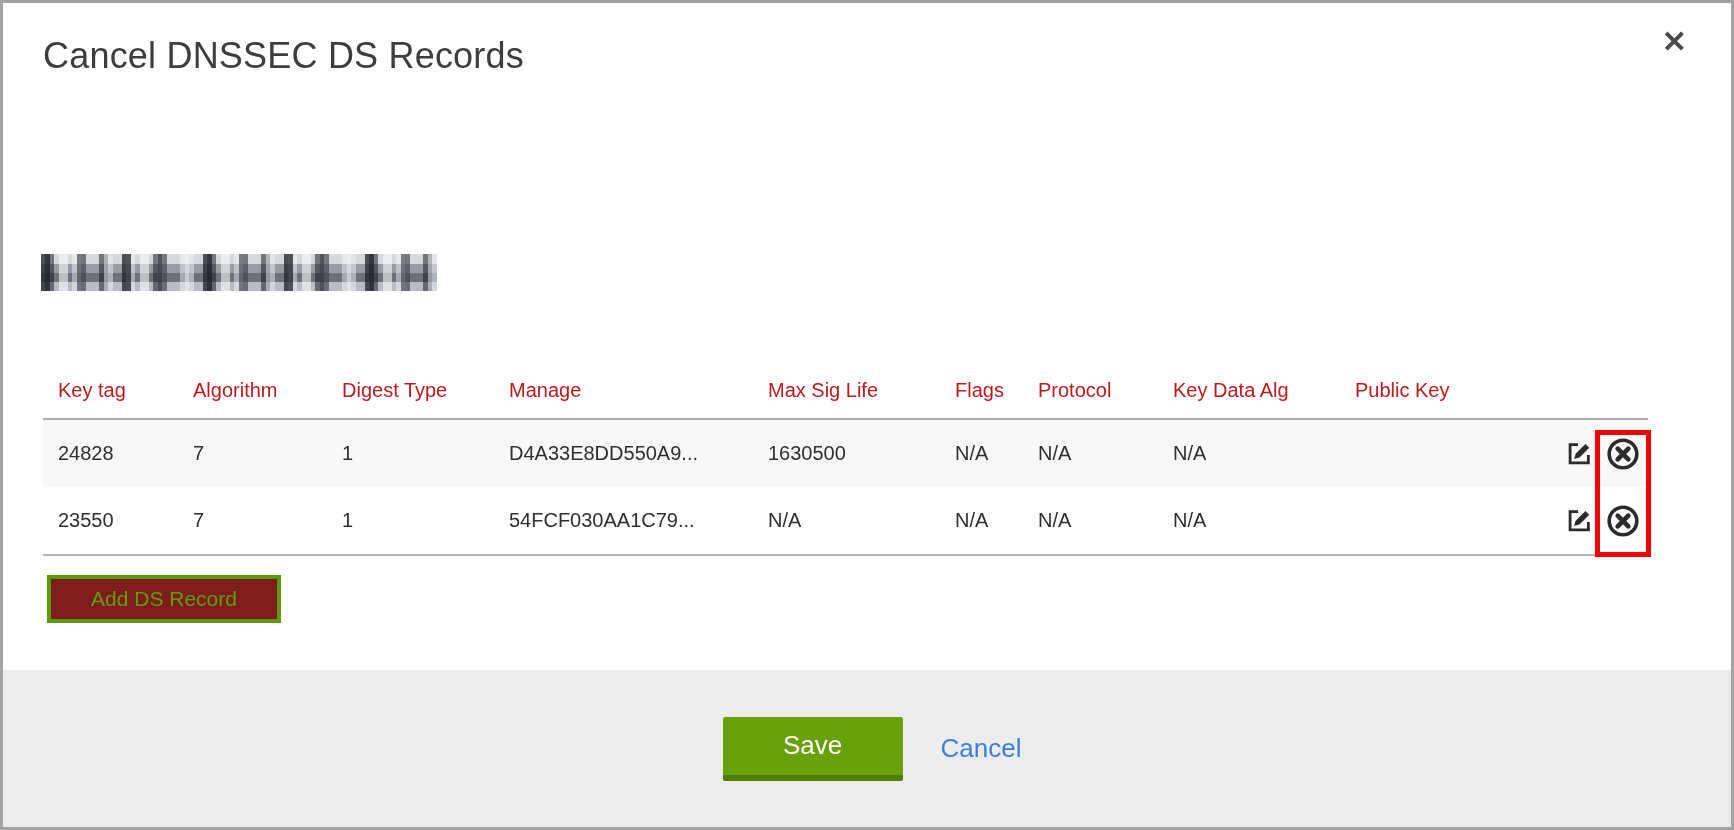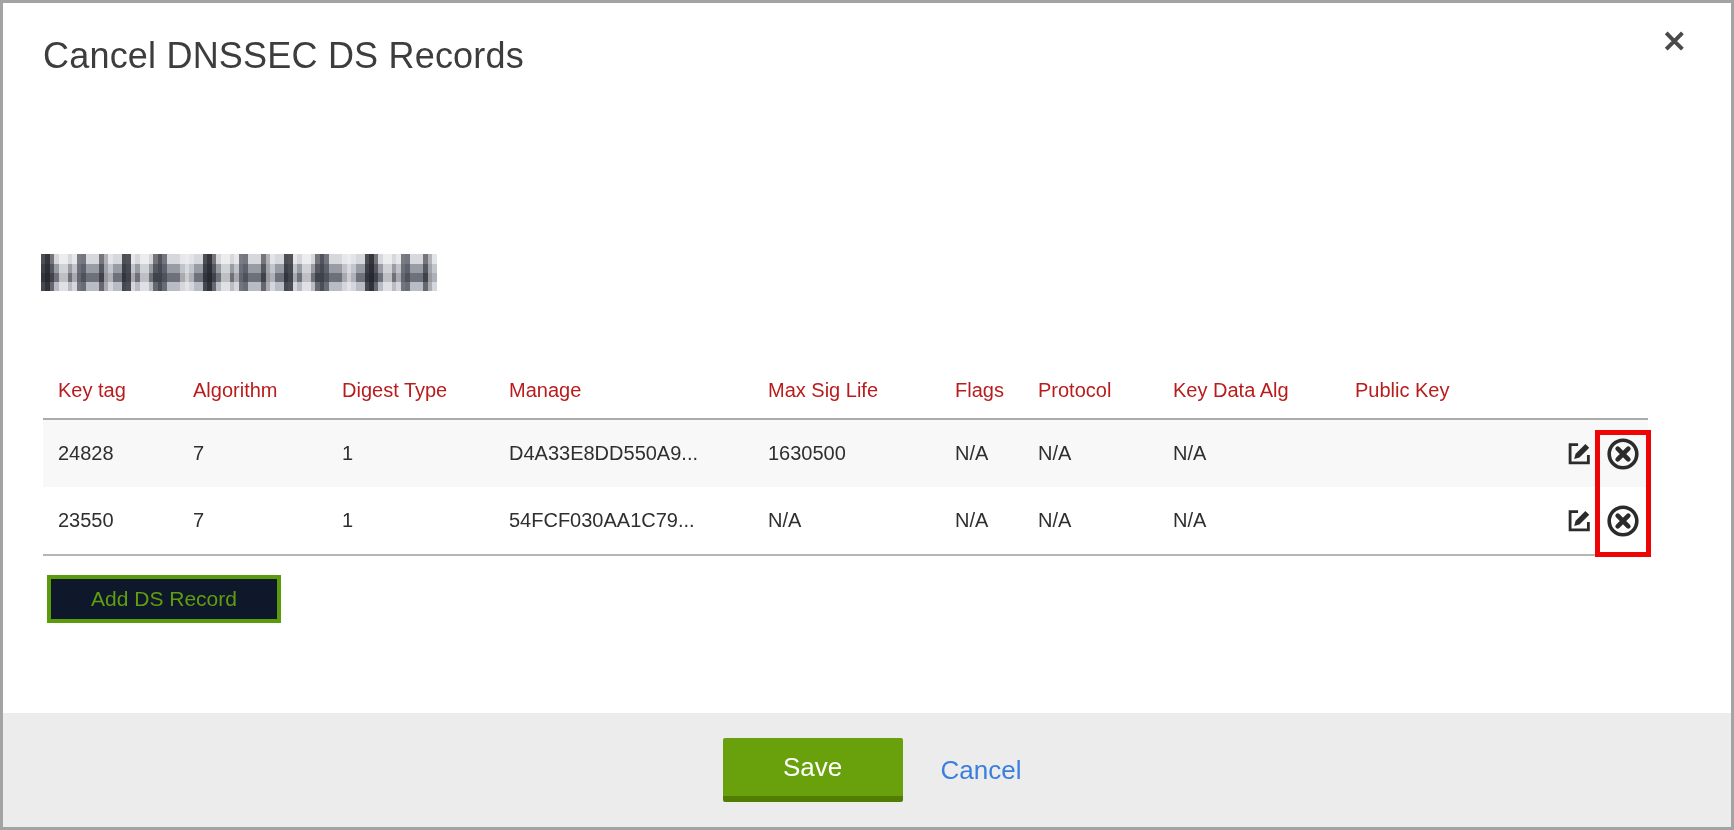--- a/index.html
+++ b/index.html
@@ -80,30 +80,30 @@
   .red-annotation {
     position:absolute; left:1592px; top:427px;
     width:56px; height:127px;
     border:5px solid #ee0505;
     pointer-events:none;
   }
 
   .add-ds-btn {
     position:absolute; left:44px; top:572px;
     width:234px; height:48px;
-    background:#0f172a;
+    background:#7f1d1d;
     border:4px solid #5a9b0b;
     color:#5f9e0e; font-size:21px;
     font-family:"Liberation Sans", sans-serif;
     cursor:pointer;
   }
 
   .footer {
     position:absolute; left:0; right:0; bottom:0;
-    height:114px; background:#ececec;
+    height:157px; background:#ececec;
     display:flex; justify-content:center; align-items:center;
     gap:38px;
     padding-left:10px;
   }
   .save-btn {
     width:180px; height:64px;
     background:#69a10d;
     border:none; border-bottom:6px solid #527d05;
     border-radius:2px;
     color:#fff; font-size:26px;

